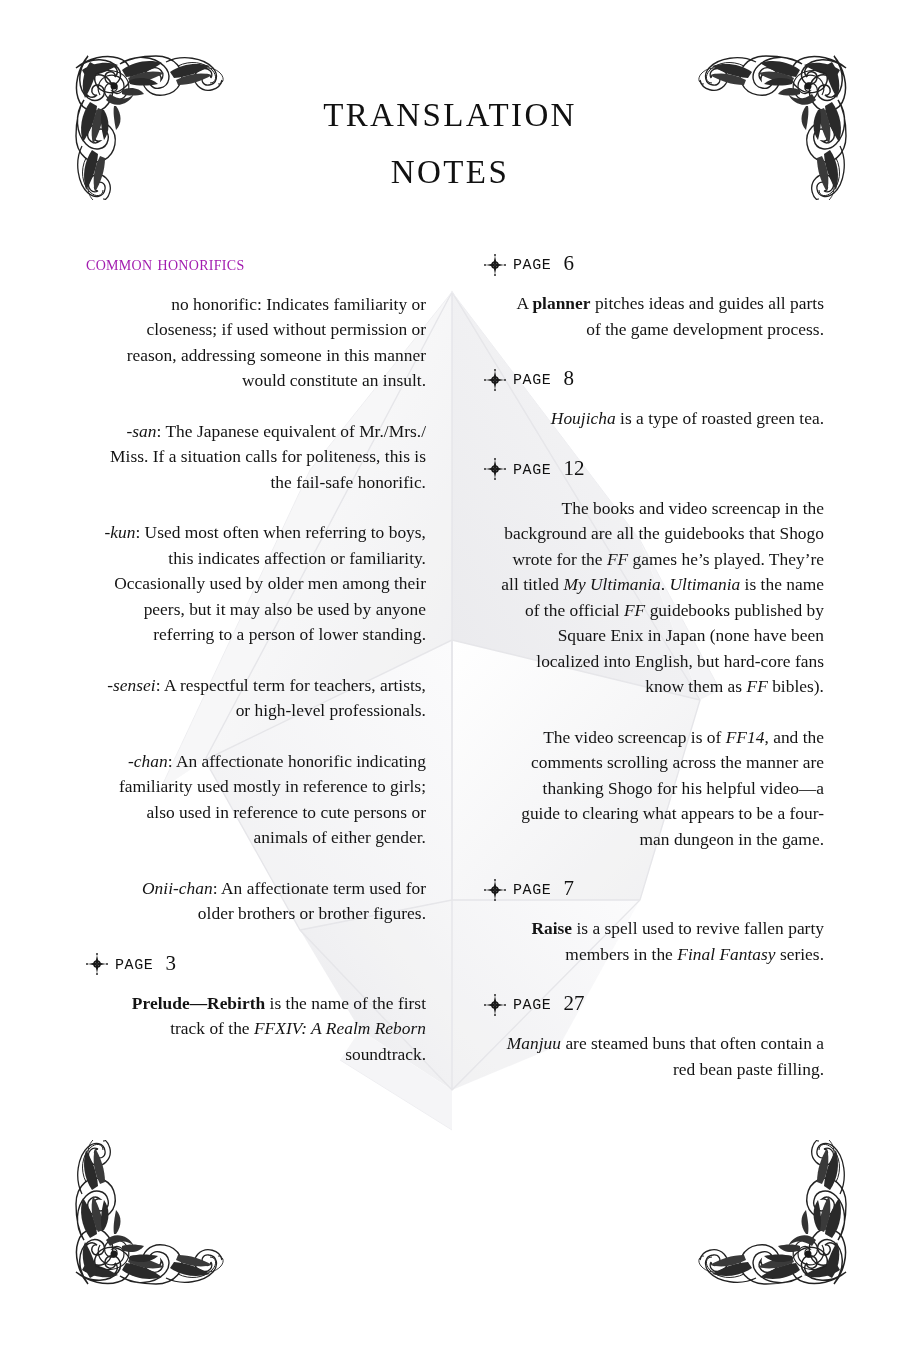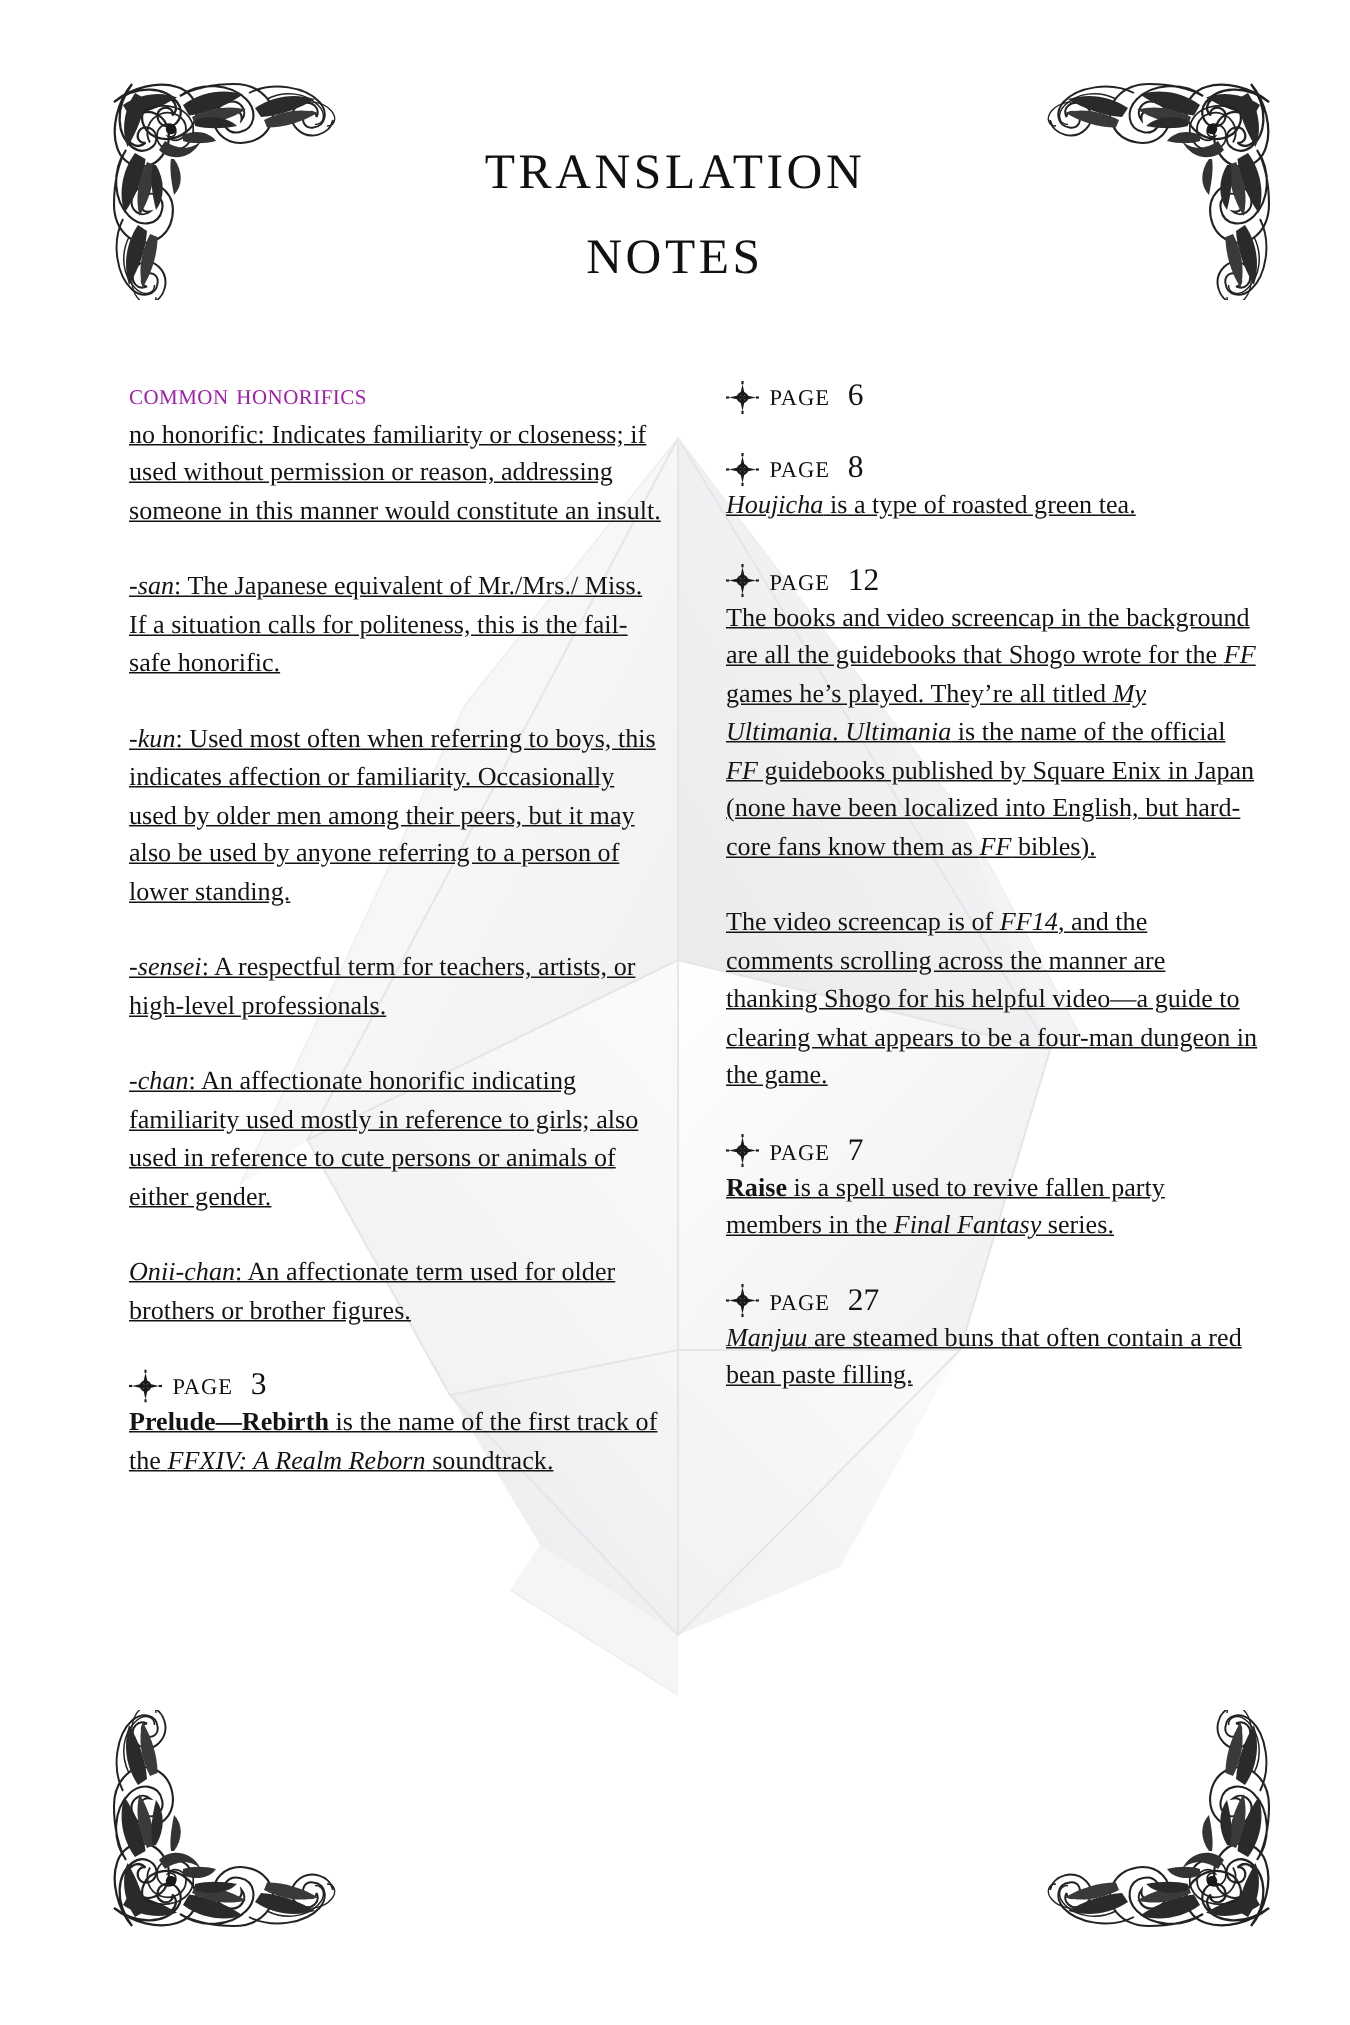--- a/index.html
+++ b/index.html
@@ -97,43 +97,42 @@
   }
   .page-heading .orn {
     display: inline-block;
     width: 22px;
     height: 22px;
     flex: 0 0 22px;
     position: relative;
     top: 1px;
   }
   .page-heading .page-label {
-    font-family: Liberation Serif, serif;
+    font-family: Liberation Mono, monospace;
     font-size: 21px;
     letter-spacing: 0.6px;
     font-variant: small-caps;
     text-transform: lowercase;
     color: #111;
   }
   .page-heading .page-num {
     font-family: "Liberation Serif", "DejaVu Serif", serif;
     font-size: 21px;
     color: #111;
     margin-left: 5px;
   }
 
   p.body {
     font-family: "Liberation Serif", "DejaVu Serif", serif;
     font-size: 17.4px;
     line-height: 25.5px;
-    margin: 0;
+    margin: 16px;
     color: #141414;
-    text-align: left;
+    text-align: right;
     letter-spacing: 0.02px;
-    text-decoration: underline;
   }
   p.body + p.body { margin-top: 25px; }
 
   .gap-before { margin-top: 25px; }
 
   i  { font-style: italic; }
   b  { font-weight: 700; }
 </style>
 </head>
 <body>
@@ -444,20 +443,23 @@
             <rect x="0" y="10.3" width="2.2" height="1.4"></rect>
               <rect x="19.8" y="10.3" width="2.2" height="1.4"></rect>
             <rect x="10.3" y="0" width="1.4" height="2.2"></rect>
               <rect x="10.3" y="19.8" width="1.4" height="2.2"></rect>
           </g>
         </svg>
       </span>
       <span class="page-label">Page</span>
       <span class="page-num">6</span>
     </div>
+    <p class="body">
+      <span>A </span><b>planner</b><span> pitches ideas and guides all parts of the game development process.</span>
+    </p>
 
     <div class="page-heading gap-before">
       <span class="orn">
         <svg viewBox="0 0 22 22" xmlns="http://www.w3.org/2000/svg">
           <g fill="#1a1a1a">
             <polygon points="11,2 12.6,9.4 11,11 9.4,9.4"></polygon>
               <polygon points="11,20 12.6,12.6 11,11 9.4,12.6"></polygon>
             <polygon points="2,11 9.4,9.4 11,11 9.4,12.6"></polygon>
               <polygon points="20,11 12.6,9.4 11,11 12.6,12.6"></polygon>
             <circle cx="11" cy="11" r="3.1" fill="none" stroke="#1a1a1a" stroke-width="1.5"></circle>

